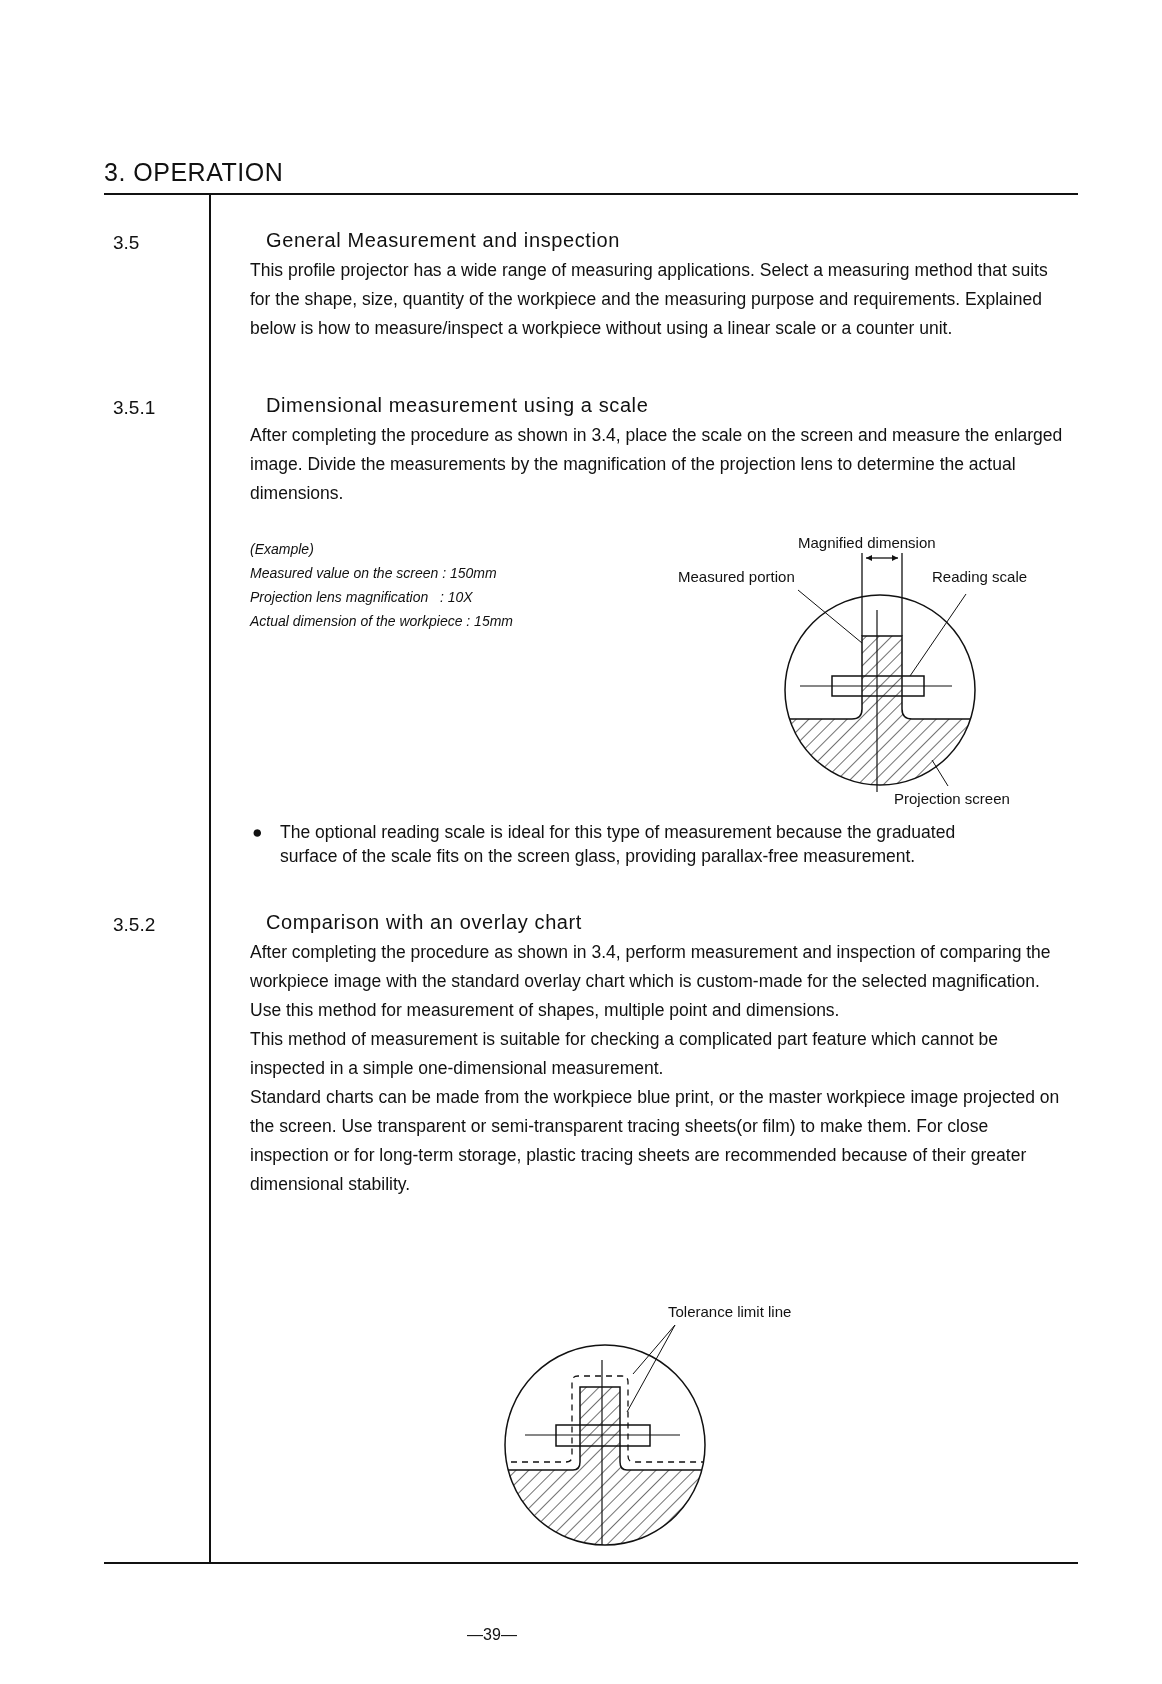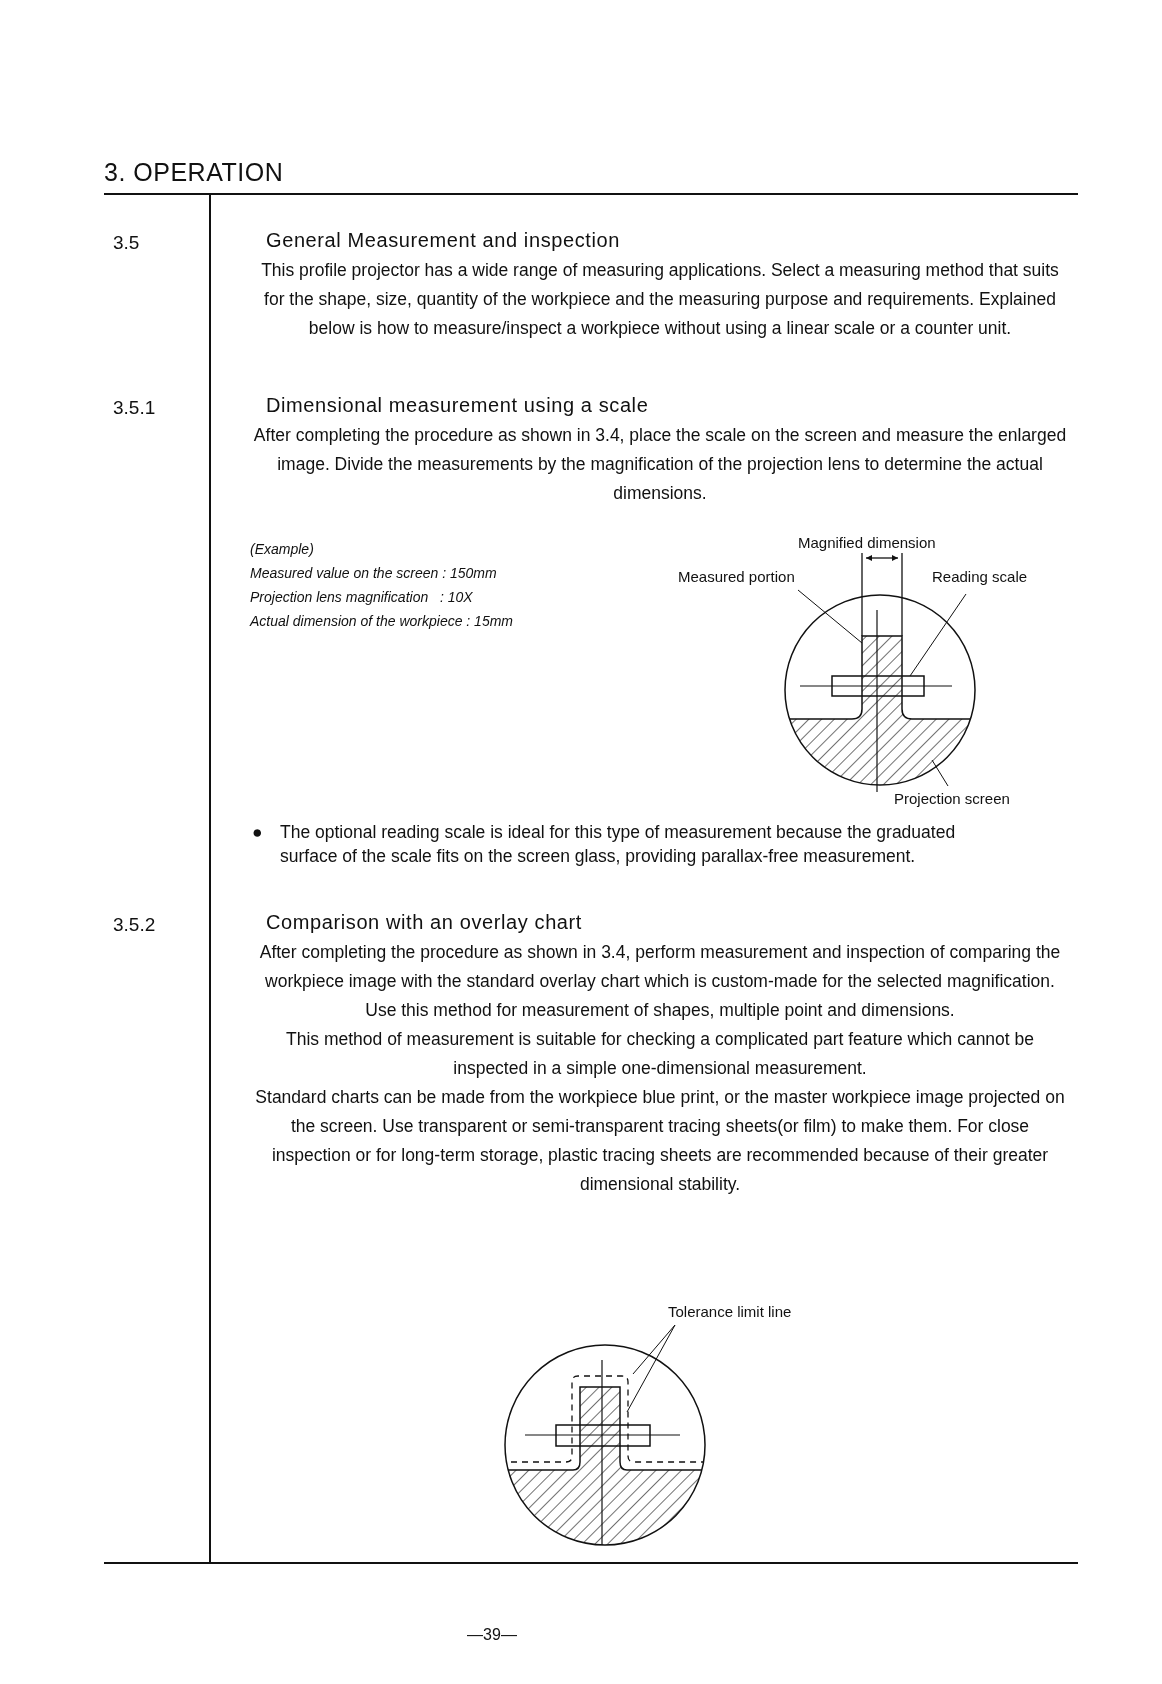--- a/index.html
+++ b/index.html
@@ -5,21 +5,21 @@
   html,body{margin:0;padding:0;background:#fff;}
   body{width:1162px;height:1684px;position:relative;font-family:"Liberation Sans","DejaVu Sans",sans-serif;color:#111;overflow:hidden;}
   .abs{position:absolute;}
   .chapter{left:104px;top:158px;font-size:25px;letter-spacing:0.5px;}
   .hr-top{left:104px;top:193px;width:974px;height:2px;background:#111;}
   .hr-bot{left:104px;top:1562px;width:974px;height:2px;background:#111;}
   .vline{left:209px;top:194px;width:2px;height:1369px;background:#111;}
   .secnum{left:113px;font-size:19px;}
   .sectitle{left:238px;font-size:20px;letter-spacing:0.6px;margin-left:28px;}
   .para{left:250px;width:820px;font-size:17.5px;line-height:29px;}
-  .para p{margin:0;text-align:center;}
+  .para p{margin:0;}
   .example{left:250px;top:537px;font-size:14px;line-height:24px;font-style:italic;}
   .example div{white-space:pre;}
   .label{font-size:15px;white-space:nowrap;}
   .bullet{left:252px;top:820px;width:740px;font-size:17.5px;line-height:24px;}
   .bullet .dot{position:absolute;left:0;top:0;}
   .bullet .btxt{margin-left:28px;}
   .pagenum{left:0;width:984px;top:1626px;text-align:center;font-size:16px;}
   svg{position:absolute;overflow:visible;}
 </style>
 </head>

